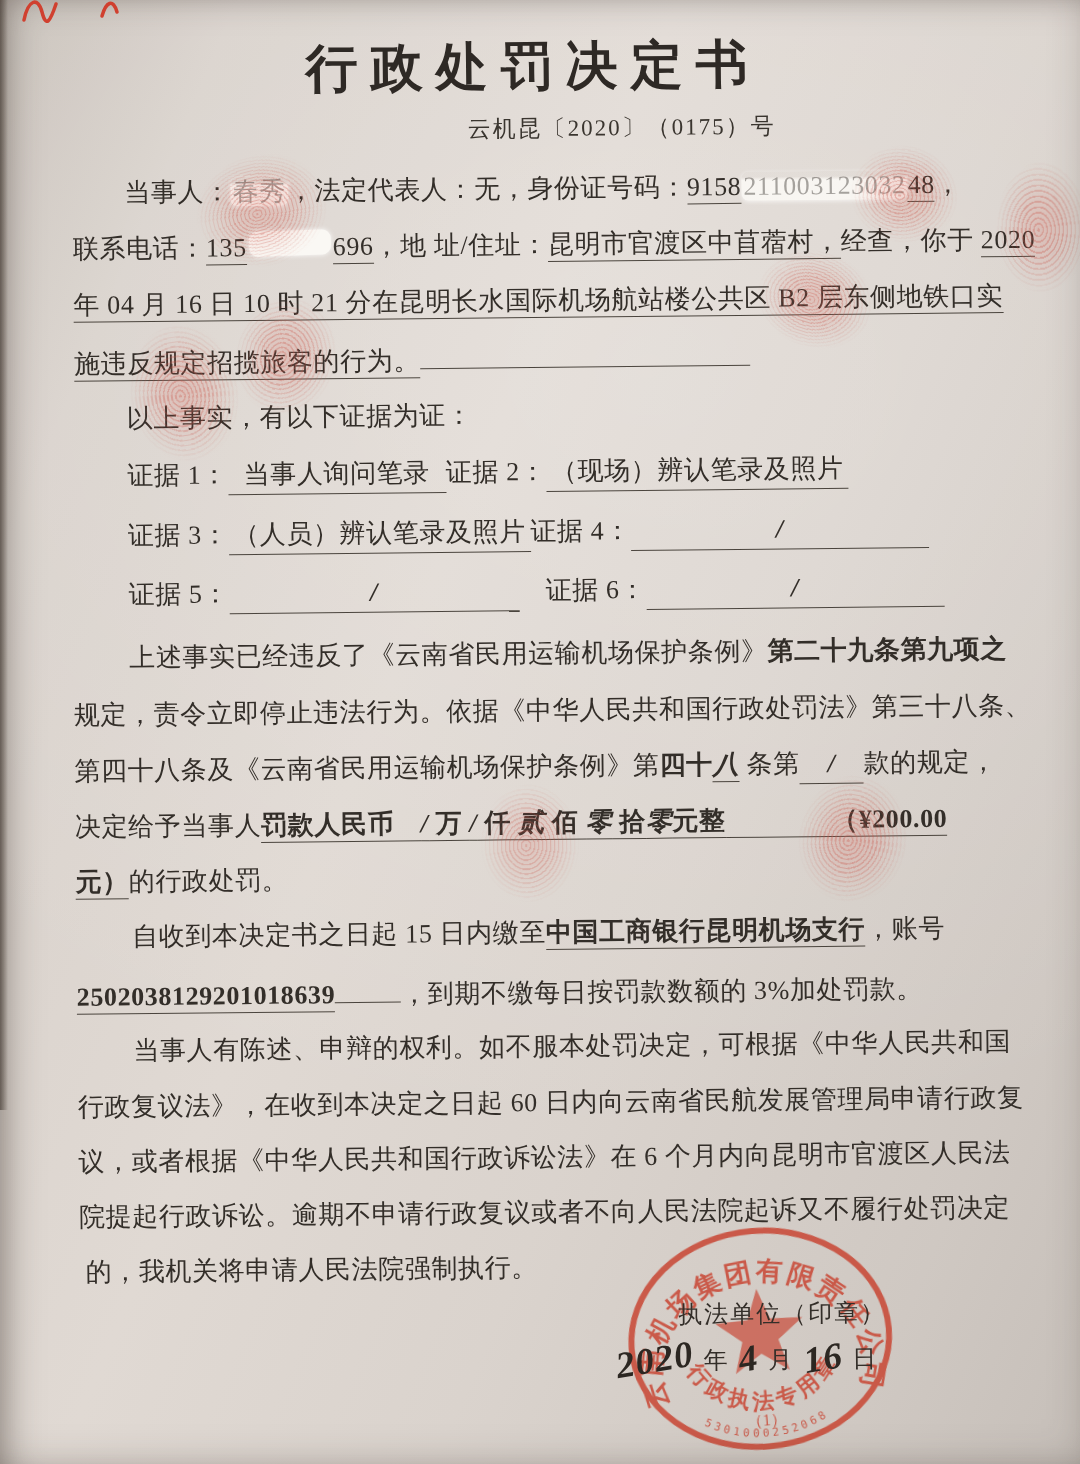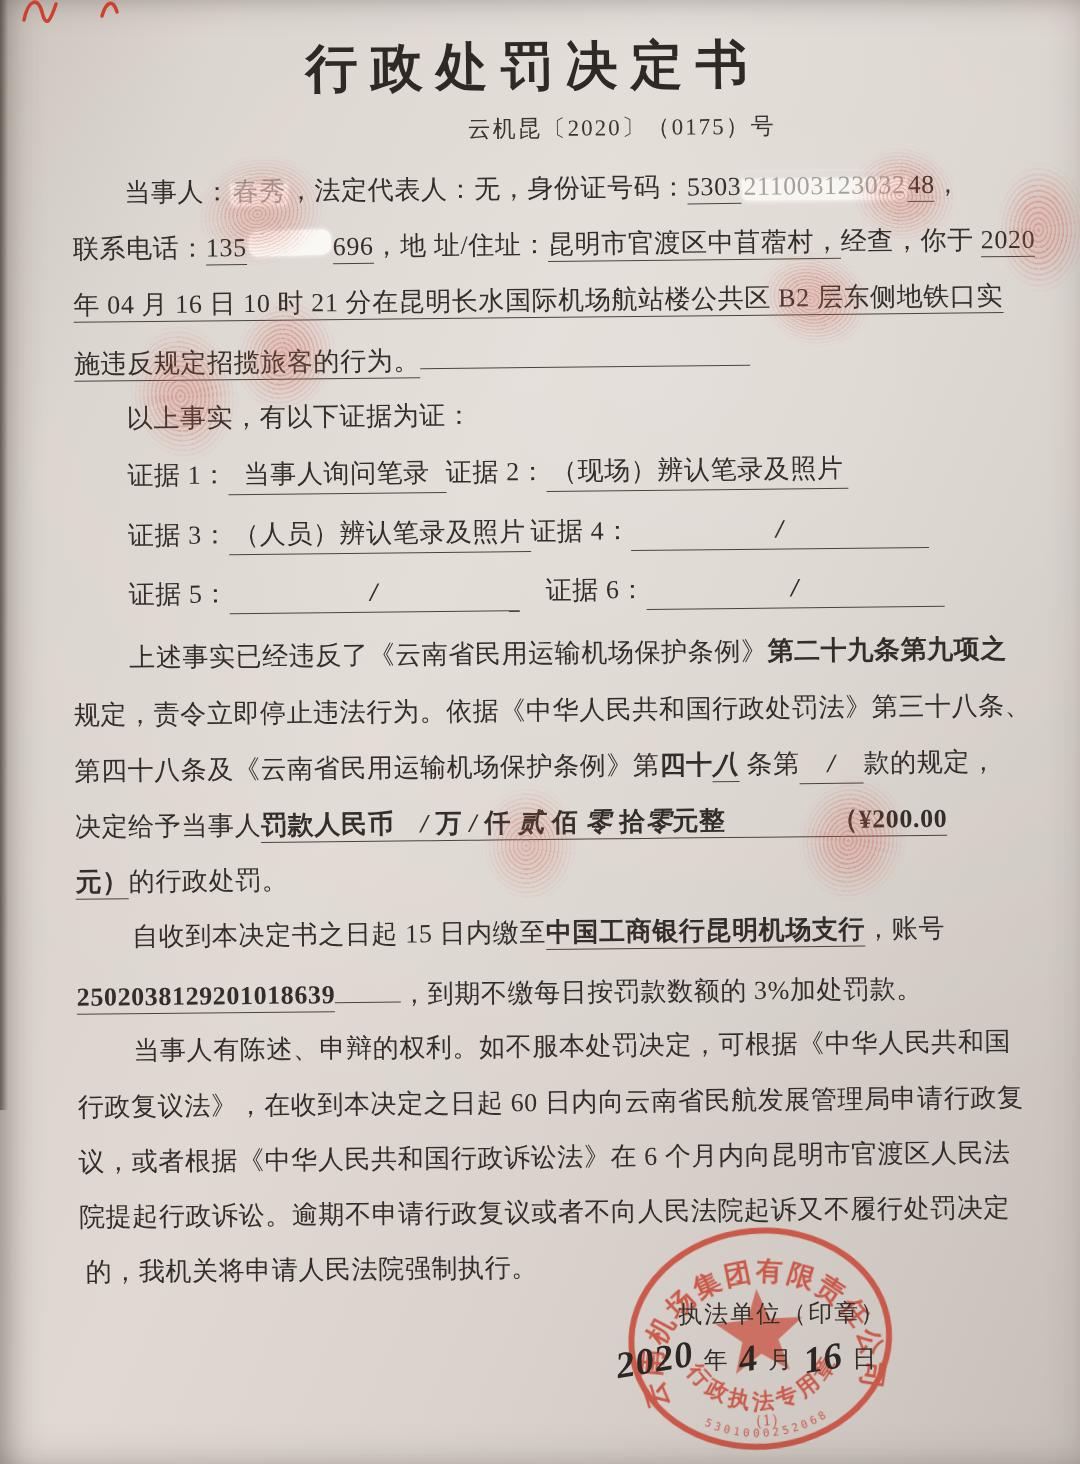--- a/index.html
+++ b/index.html
@@ -54,21 +54,21 @@
   <svg class="penmarks" width="130" height="32" viewBox="0 0 130 32">
     <path d="M8,26 C12,6 22,2 26,18 S34,28 40,10" stroke="#d0402f" stroke-width="3.5" fill="none" stroke-linecap="round"></path>
     <path d="M86,22 C90,8 97,4 101,18" stroke="#d0402f" stroke-width="3.5" fill="none" stroke-linecap="round"></path>
   </svg>
 
   <div class="content">
 
     <div class="title">行政处罚决定书</div>
     <div class="docnum">云机昆〔2020〕（0175）号</div>
 
-    <div class="ln" style="top:172px;left:130px"><span class="">当事人：</span><span class="wash">春秀</span><span class="">，法定代表人：</span><span class="">无</span><span class="">，身份证号码：</span><span class="u">5303</span><span class="wash">211003123032</span><span class="u">48</span><span class="">，</span></div>
+    <div class="ln" style="top:172px;left:130px"><span class="">当事人：</span><span class="wash">春秀</span><span class="">，法定代表人：</span><span class="">无</span><span class="">，身份证号码：</span><span class="u">9158</span><span class="wash">211003123032</span><span class="u">48</span><span class="">，</span></div>
     <div class="ln" style="top:228px;left:78px"><span class="">联系电话：</span><span class="u">135</span><span class="patch" style="width: 82px;"></span><span class="u">696</span><span class="">，地 址/住址：</span><span class="u">昆明市官渡区中苜蓿村，</span><span class="">经查，你于 </span><span class="u">2020</span></div>
     <div class="ln" style="top:284px;left:78px"><span class="u">年 04 月 16 日 10 时 21 分在昆明长水国际机场航站楼公共区 B2 层东侧地铁口实</span></div>
     <div class="ln" style="top:340px;left:78px"><span class="u">施违反规定招揽旅客的行为。</span><span class="bl" style="width: 330px;"></span></div>
     <div class="ln" style="top:398px;left:130px"><span class="">以上事实，有以下证据为证：</span></div>
     <div class="ln" style="top:455px;left:130px"><span class="">证据 1：</span><span class="u cb" style="width: 218px;">当事人询问笔录</span><span class="">证据 2：</span><span class="u cb" style="width: 302px;">（现场）辨认笔录及照片</span></div>
     <div class="ln" style="top:515px;left:130px"><span class="">证据 3：</span><span class="u cb" style="width: 302px;">（人员）辨认笔录及照片</span><span class="">证据 4：</span><span class="u hw cb" style="width: 298px;">/</span></div>
     <div class="ln" style="top:574px;left:130px"><span class="">证据 5：</span><span class="u hw cb" style="width: 290px;">/</span><span class="">　证据 6：</span><span class="u hw cb" style="width: 298px;">/</span></div>
     <div class="ln" style="top:637px;left:130px"><span class="">上述事实已经违反了《云南省民用运输机场保护条例》</span><span class="b">第二十九条第九项之</span></div>
     <div class="ln" style="top:694px;left:74px"><span class="">规定，责令立即停止违法行为。依据《中华人民共和国行政处罚法》第三十八条、</span></div>
     <div class="ln" style="top:750px;left:74px"><span class="">第四十八条及《云南省民用运输机场保护条例》第</span><span class="b">四十</span><span class="u b hw">八</span><span class=""> 条第</span><span class="u hw cb" style="width: 64px;">/</span><span class="">款的规定，</span></div>

